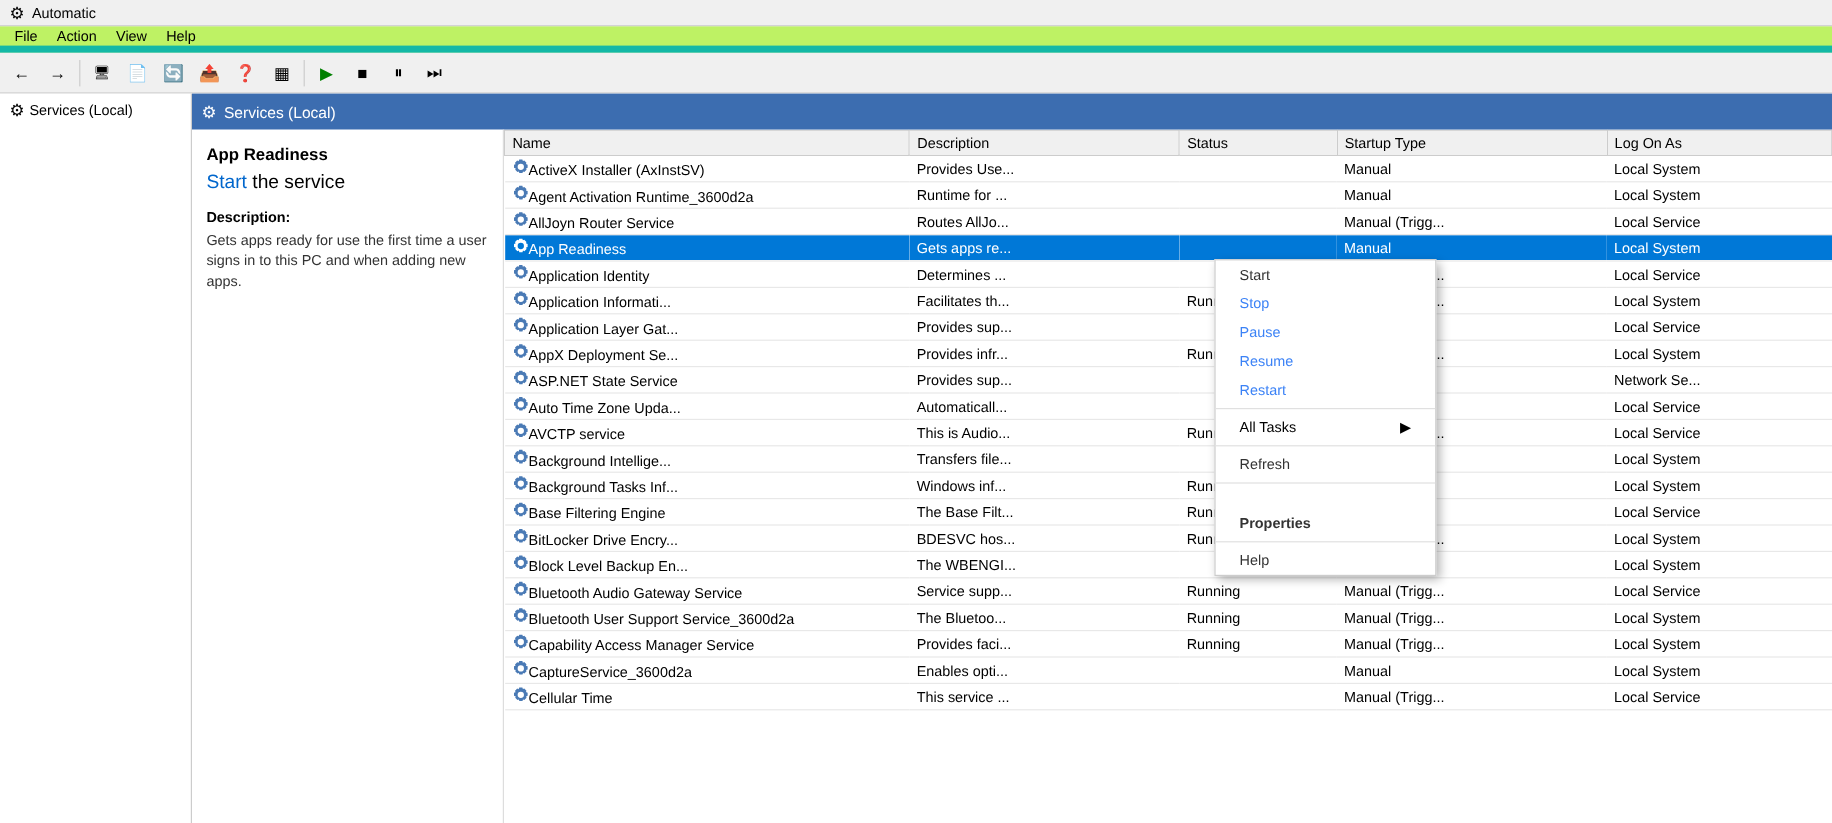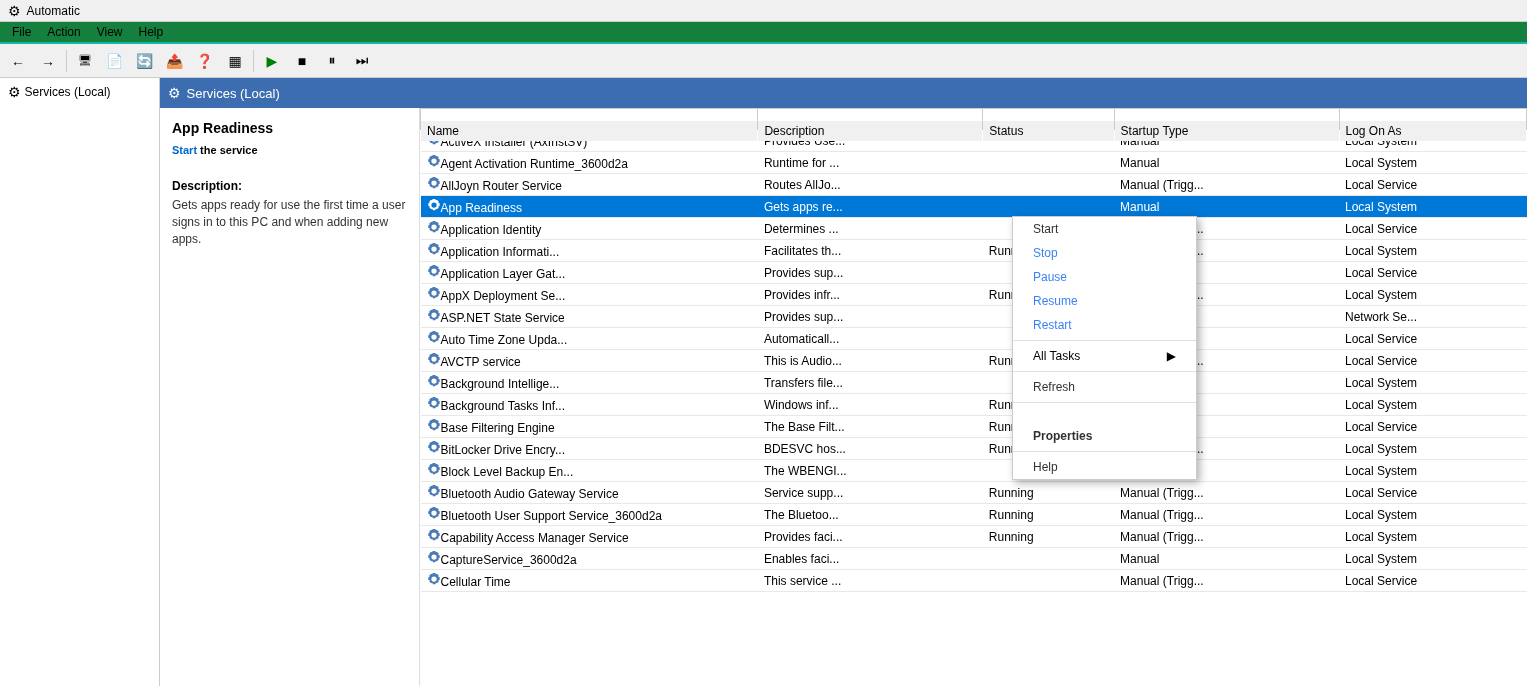--- a/index.html
+++ b/index.html
@@ -13,26 +13,26 @@
       align-items: center;
       padding: 0 8px;
       gap: 6px;
       border-bottom: 1px solid #ccc;
     }
     .title-bar-icon { font-size: 14px; }
     .title-bar-text { font-size: 12px; }
 
     
     .menu-bar {
-      background: #15803d;
+      background: #bef264;
       height: 22px;
       display: flex;
       align-items: center;
       padding: 0 4px;
-      border-bottom: 2px solid #14b8a6;
+      border-bottom: 6px solid #14b8a6;
     }
     .menu-item {
       padding: 2px 8px;
       cursor: pointer;
       font-size: 12px;
     }
 
     
     .toolbar {
       background: #f0f0f0;
@@ -107,21 +107,21 @@
 
     
     .left-panel {
       width: 260px;
       background: white;
       border-right: 1px solid #ddd;
       padding: 12px;
       overflow-y: auto;
     }
     .service-name-heading { font-size: 14px; font-weight: bold; margin-bottom: 8px; }
-    .service-action { margin-bottom: 23px; font-size: 11px; font-weight: bold; }
+    .service-action { margin-bottom: 12px; font-size: 16px; }
     .service-action a { color: #0066cc; text-decoration: none; }
     .description-label { font-size: 12px; font-weight: bold; margin-bottom: 4px; }
     .description-text { font-size: 12px; color: #333; line-height: 1.4; }
 
     
     .service-list-container {
       flex: 1;
       overflow-y: auto;
       position: relative;
     }
@@ -131,21 +131,21 @@
       border-collapse: collapse;
       font-size: 12px;
     }
     .service-table th {
       background: #f0f0f0;
       border: 1px solid #ccc;
       padding: 3px 6px;
       text-align: left;
       font-weight: normal;
       position: sticky;
-      top: 12px;
+      top: 0;
       z-index: 5;
       white-space: nowrap;
     }
     .service-table td {
       padding: 2px 6px;
       border-bottom: 1px solid #e8e8e8;
       white-space: nowrap;
       overflow: hidden;
       max-width: 0;
     }
@@ -428,21 +428,21 @@
                   </svg>Capability Access Manager Service</td>
     <td class="col-desc">Provides faci...</td>
     <td class="col-status">Running</td>
     <td class="col-startup">Manual (Trigg...</td>
     <td class="col-logon">Local System</td>
   </tr>
               <tr>
     <td class="col-name"><svg class="gear-svg" viewBox="0 0 16 16" fill="#4a7ab5">
                     <path d="M6.5 1h3l.5 1.5 1.3-.5 2.1 2.1-.5 1.3L14.5 6v3l-1.5.5.5 1.3-2.1 2.1-1.3-.5-.5 1.5h-3l-.5-1.5-1.3.5L2.7 10.8l.5-1.3L1.5 9V6l1.5-.5-.5-1.3 2.1-2.1 1.3.5L6.5 1zm1.5 4a3 3 0 100 6 3 3 0 000-6z"></path>
                   </svg>CaptureService_3600d2a</td>
-    <td class="col-desc">Enables faci...</td>
+    <td class="col-desc">Enables opti...</td>
     <td class="col-status"></td>
     <td class="col-startup">Manual</td>
     <td class="col-logon">Local System</td>
   </tr>
               <tr>
     <td class="col-name"><svg class="gear-svg" viewBox="0 0 16 16" fill="#4a7ab5">
                     <path d="M6.5 1h3l.5 1.5 1.3-.5 2.1 2.1-.5 1.3L14.5 6v3l-1.5.5.5 1.3-2.1 2.1-1.3-.5-.5 1.5h-3l-.5-1.5-1.3.5L2.7 10.8l.5-1.3L1.5 9V6l1.5-.5-.5-1.3 2.1-2.1 1.3.5L6.5 1zm1.5 4a3 3 0 100 6 3 3 0 000-6z"></path>
                   </svg>Cellular Time</td>
     <td class="col-desc">This service ...</td>
     <td class="col-status"></td>

